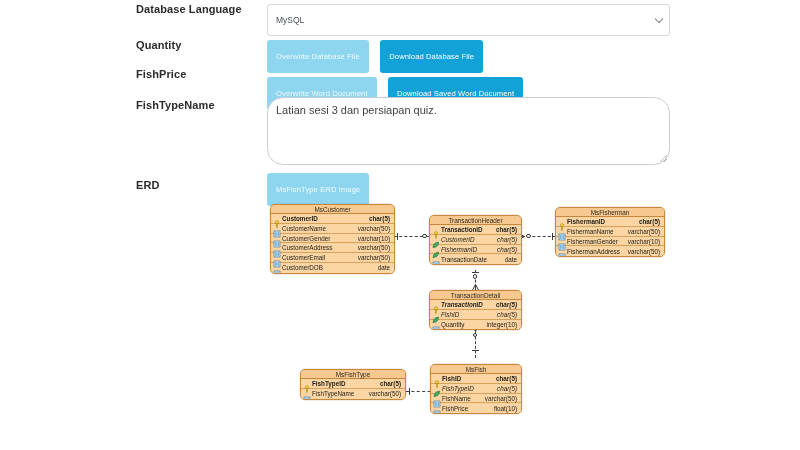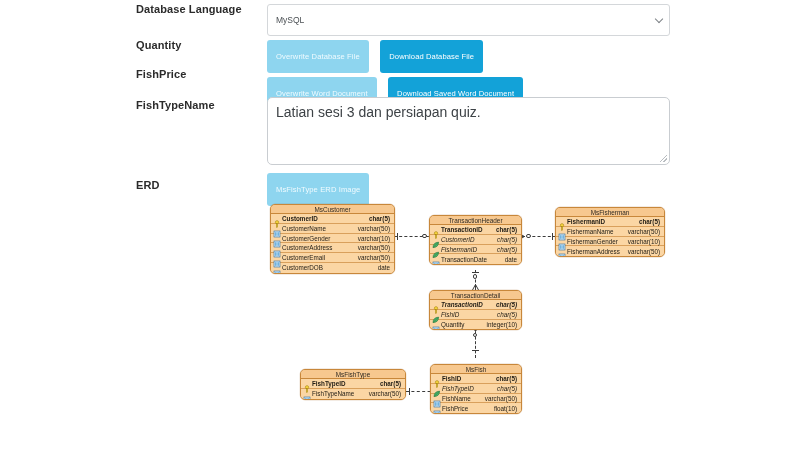--- a/index.html
+++ b/index.html
@@ -61,24 +61,24 @@
     vertical-align: top;
   }
   .btn-disabled { background: #8ed5ef; color:#f0fbff; }
   .btn-primary  { background: #13a2d8; }
   .btn + .btn { margin-left: 7px; }
 
   
   .textarea-box {
     width: 403px; height: 68px;
     border: 1px solid #c9cdd1;
-    border-radius: 5px;
+    border-radius: 16px;
     background: #fff;
     padding: 6px 8px;
-    font-size: 14px;
+    font-size: 11px;
     color: #3d4246;
     position: relative;
   }
   .ta-resize {
     position:absolute; right:2px; bottom:2px;
     width:7px; height:7px;
     background:
       linear-gradient(135deg, transparent 0 45%, #b9bdc1 45% 55%, transparent 55% 100%),
       linear-gradient(135deg, transparent 0 70%, #b9bdc1 70% 80%, transparent 80% 100%);
   }

